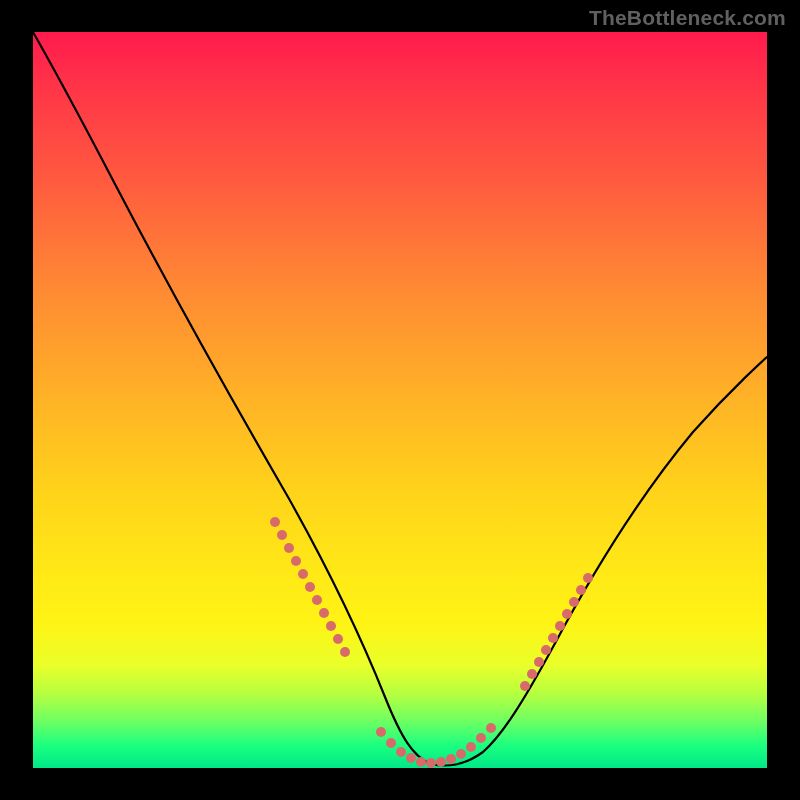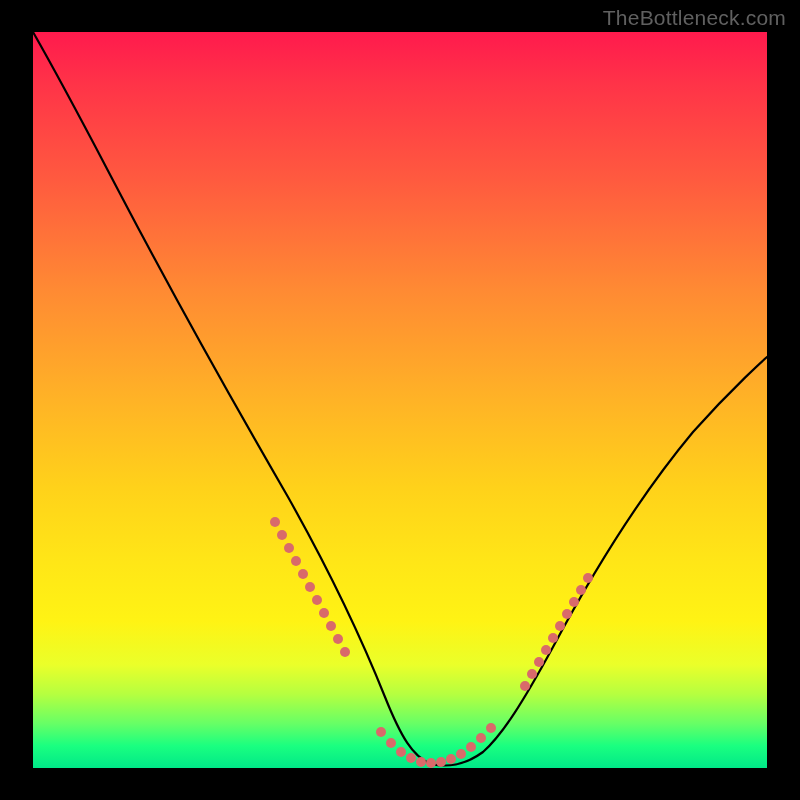--- a/index.html
+++ b/index.html
@@ -49,21 +49,21 @@
     width: 734px;
     height: 736px;
     overflow: visible;
   }
   .watermark {
     position: absolute;
     top: 6px;
     right: 14px;
     color: #606060;
     font-size: 21px;
-    font-weight: 400;
+    font-weight: 700;
     letter-spacing: 0.2px;
     user-select: none;
   }
 </style>
 </head>
 <body>
 
 <div class="frame">
 
   <div class="plot-area"></div>

